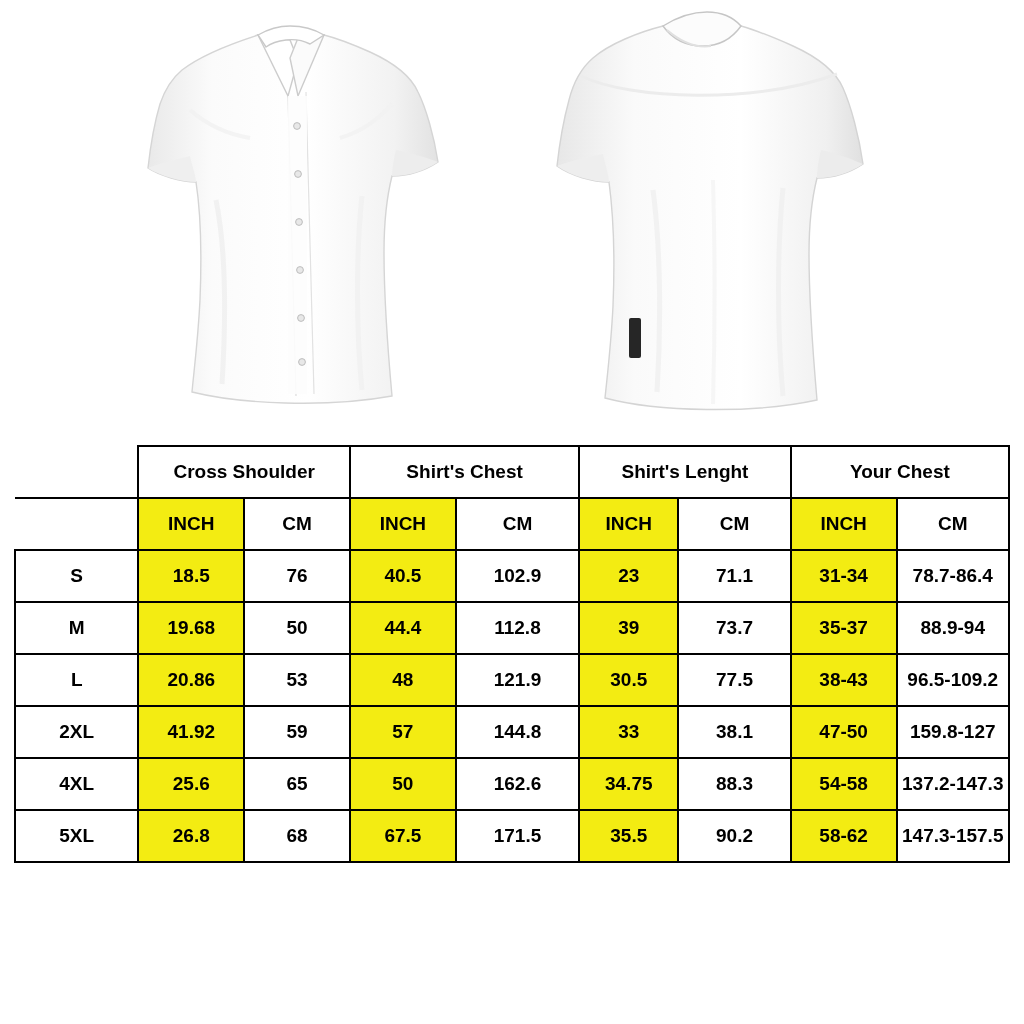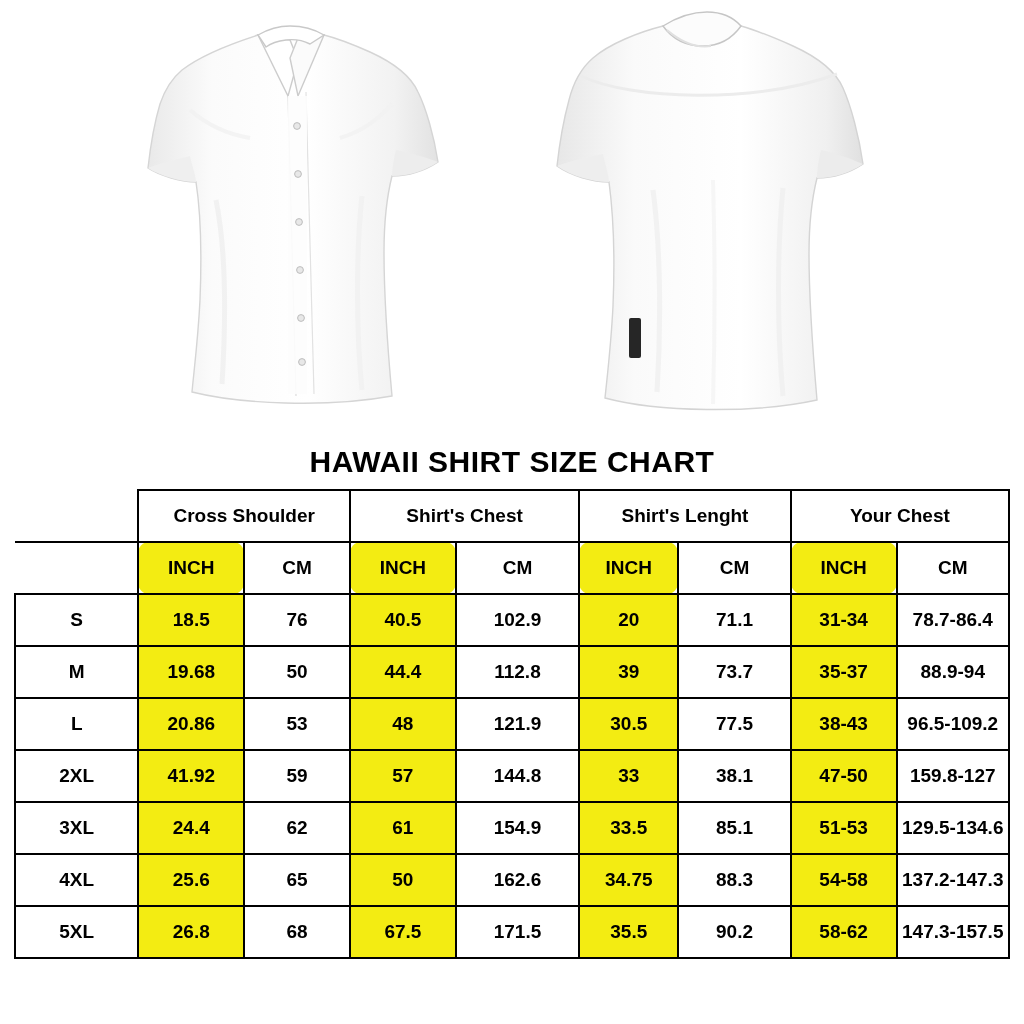--- a/index.html
+++ b/index.html
@@ -74,21 +74,21 @@
   col.c-cm3  { width: 102px; }
   col.c-in4  { width: 96px; }
   col.c-cm4  { width: 102px; }
 
   .grp-head {
     font-size: 19px;
     font-weight: bold;
     height: 48px;
   }
   .corner { border-top: none !important; border-left: none !important; background: #ffffff; }
-  .unit-row td { height: 44px; font-size: 19px; border-radius: 11px; }
+  .unit-row td { height: 44px; font-size: 19px; }
   .hl { background: #f3ec12; }
   .sizecell { font-size: 22px; }
   .small-num { font-size: 17px; }
 </style>
 </head>
 <body>
 
 <div class="page">
 
   <div class="shirts">
@@ -167,21 +167,20 @@
       <path d="M318 164 C306 172 290 178 272 178 C272 170 274 158 276 150 C294 154 308 160 318 164 Z" fill="#ececec"></path>
 
       <rect x="84" y="318" width="12" height="40" rx="2" fill="#262626"></rect>
 
       <path d="M108 190 C116 250 116 330 112 392" stroke="#f0f0f0" stroke-width="5" fill="none" opacity="0.85"></path>
       <path d="M238 188 C232 250 232 330 238 396" stroke="#f0f0f0" stroke-width="5" fill="none" opacity="0.85"></path>
       <path d="M168 180 C170 250 170 330 168 404" stroke="#f4f4f4" stroke-width="4" fill="none" opacity="0.85"></path>
     </svg>
   </div>
 
-  <h1 class="chart-title">HAWAII SHIRT SIZE CHART</h1>
 
   <div class="table-wrap">
     <table class="size-chart">
       <colgroup>
         <col class="c-size">
           <col class="c-in">
           <col class="c-cm">
         <col class="c-in2">
           <col class="c-cm2">
         <col class="c-in3">
@@ -209,21 +208,21 @@
           <td>CM</td>
         </tr>
       </thead>
       <tbody>
         <tr>
           <td class="sizecell">S</td>
           <td class="hl">18.5</td>
           <td>76</td>
           <td class="hl">40.5</td>
           <td>102.9</td>
-          <td class="hl">20</td>
+          <td class="hl">23</td>
           <td>71.1</td>
           <td class="hl">31-34</td>
           <td class="small-num">78.7-86.4</td>
         </tr>
         <tr>
           <td class="sizecell">M</td>
           <td class="hl">19.68</td>
           <td>50</td>
           <td class="hl">44.4</td>
           <td>112.8</td>
@@ -248,31 +247,20 @@
           <td class="hl">41.92</td>
           <td>59</td>
           <td class="hl">57</td>
           <td>144.8</td>
           <td class="hl">33</td>
           <td>38.1</td>
           <td class="hl">47-50</td>
           <td class="small-num">159.8-127</td>
         </tr>
         <tr>
-          <td class="sizecell">3XL</td>
-          <td class="hl">24.4</td>
-          <td>62</td>
-          <td class="hl">61</td>
-          <td>154.9</td>
-          <td class="hl">33.5</td>
-          <td>85.1</td>
-          <td class="hl">51-53</td>
-          <td class="small-num">129.5-134.6</td>
-        </tr>
-        <tr>
           <td class="sizecell">4XL</td>
           <td class="hl">25.6</td>
           <td>65</td>
           <td class="hl">50</td>
           <td>162.6</td>
           <td class="hl">34.75</td>
           <td>88.3</td>
           <td class="hl">54-58</td>
           <td class="small-num">137.2-147.3</td>
         </tr>

